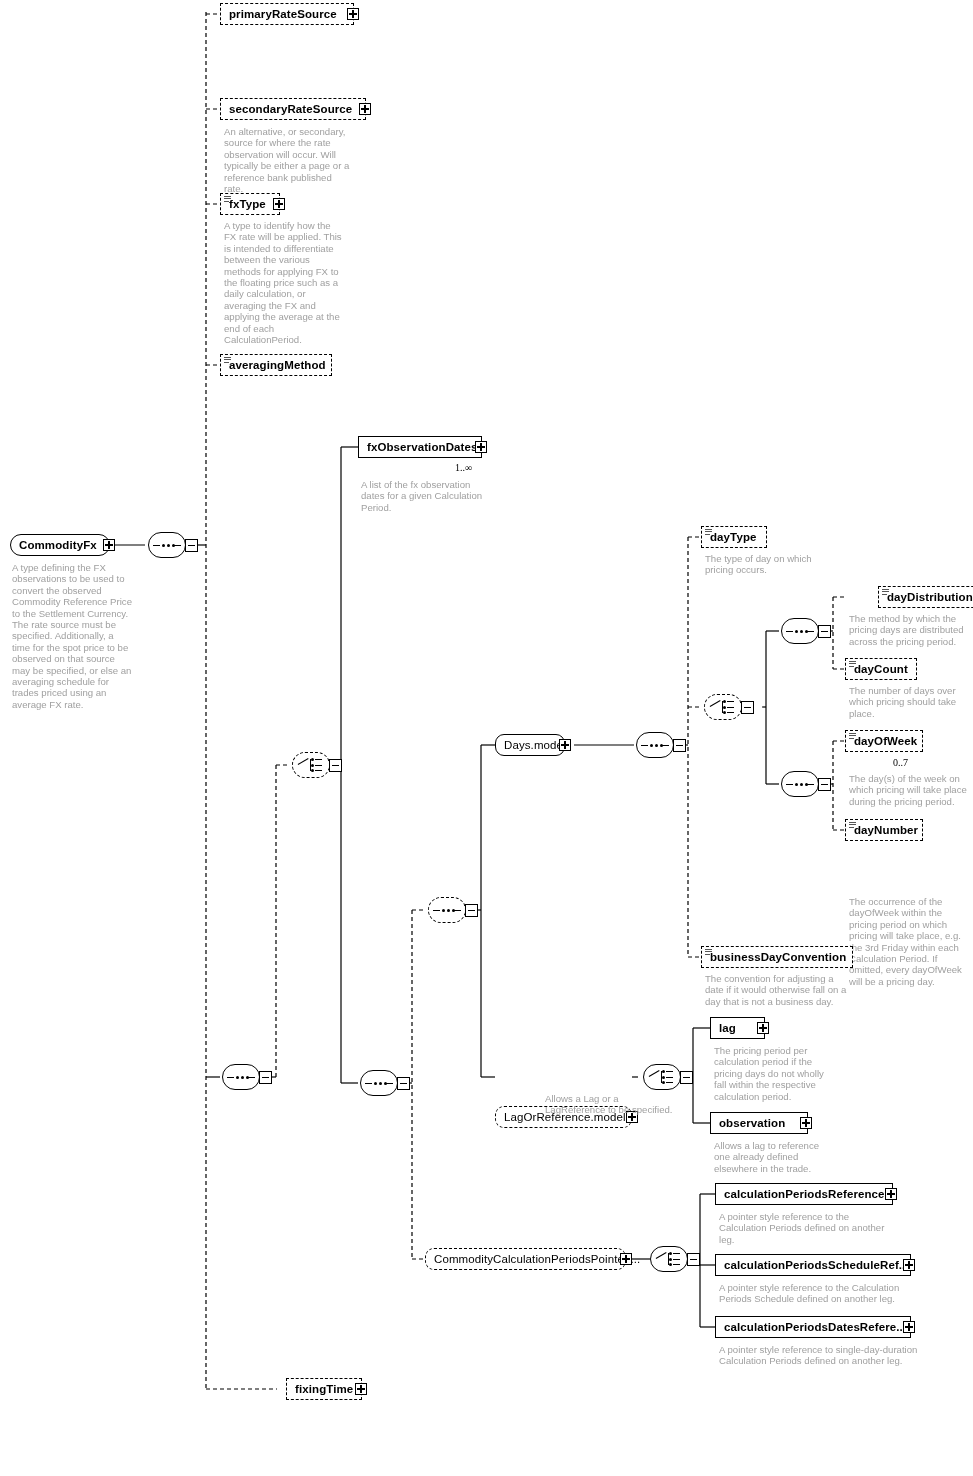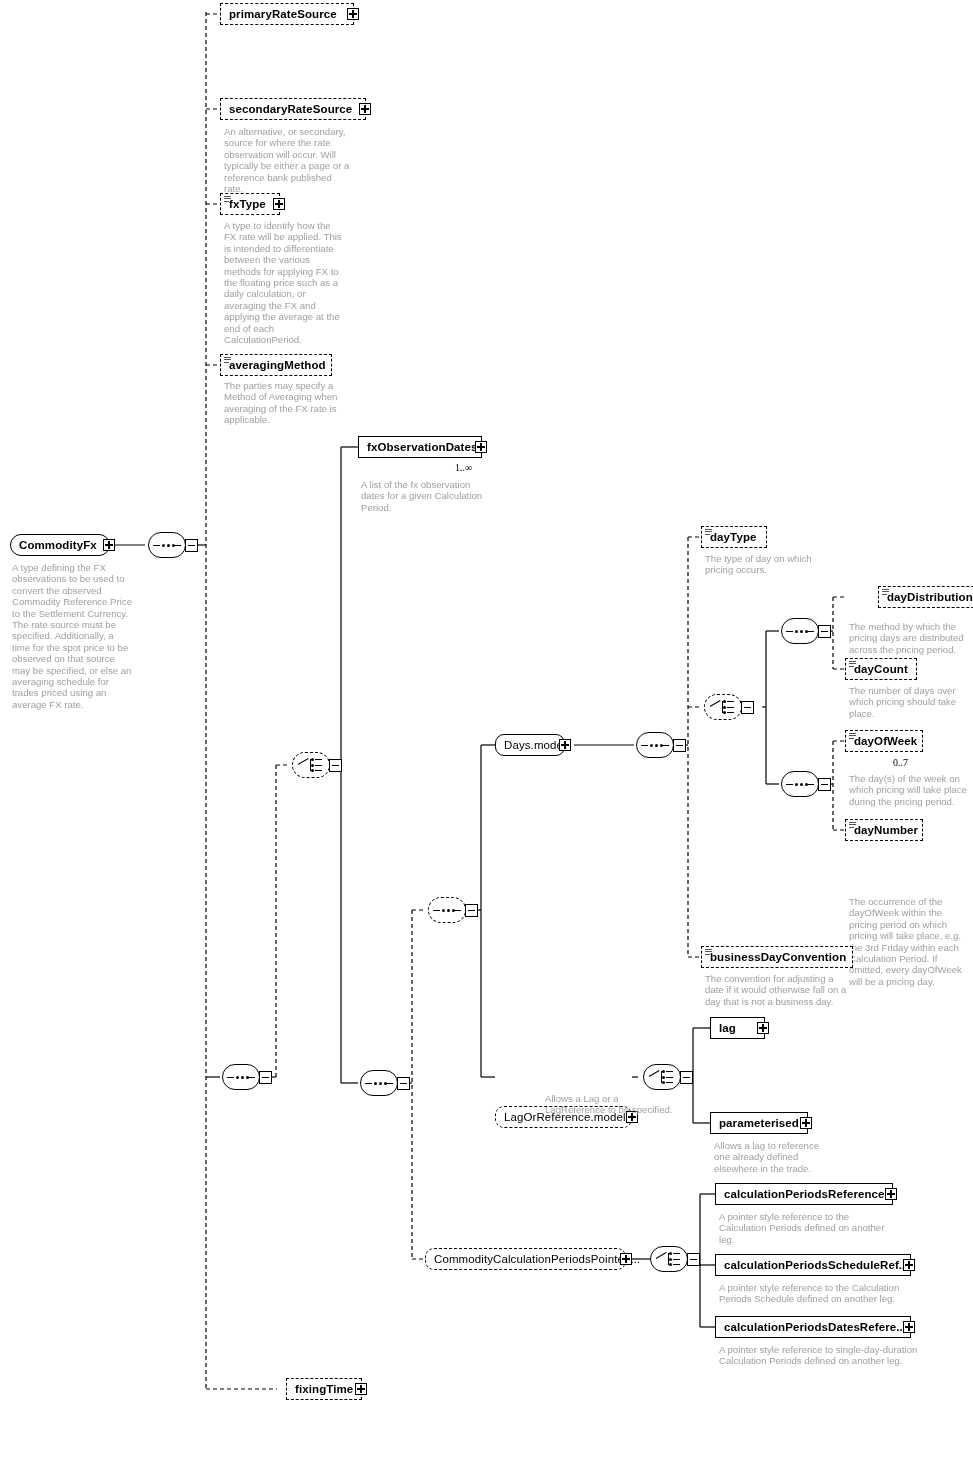--- a/index.html
+++ b/index.html
@@ -263,24 +263,20 @@
 
   <div class="node node-dashed" style="left:220px;top:354px;width:112px;">
     <span class="shadow"></span>
     <span class="attr-mark">
         <i></i>
         <i></i>
         <i></i>
       </span>
     <span class="node-label">averagingMethod</span>
   </div>
-  <div class="desc" style="left:224px;top:380px;width:130px;">The parties may specify a
-Method of Averaging when
-averaging of the FX rate is
-applicable.</div>
 
   <div class="node node-dashed" style="left:286px;top:1378px;width:76px;">
     <span class="shadow"></span>
     <span class="node-label">fixingTime</span>
     <span class="plus plus-out" style="right:-6px;"></span>
   </div>
 
   <div class="comp" style="left:222px;top:1064px;">
     <span class="shadow"></span>
     <span class="body"></span>
@@ -422,21 +418,21 @@
   <div class="node node-dashed" style="left:878px;top:586px;width:106px;">
     <span class="shadow"></span>
     <span class="attr-mark">
         <i></i>
         <i></i>
         <i></i>
       </span>
     <span class="node-label">dayDistribution</span>
     <span class="plus" style="right:-5px;"></span>
   </div>
-  <div class="desc" style="left:849px;top:613px;width:122px;margin-top:8px;">The method by which the
+  <div class="desc" style="left:849px;top:613px;width:122px;">The method by which the
 pricing days are distributed
 across the pricing period.</div>
 
   <div class="node node-dashed" style="left:845px;top:658px;width:72px;">
     <span class="shadow"></span>
     <span class="attr-mark">
         <i></i>
         <i></i>
         <i></i>
       </span>
@@ -513,24 +509,29 @@
         <i class="ln" style="top:13px;"></i>
     </span>
     <span class="minus"></span>
   </div>
 
   <div class="node node-solid" style="left:710px;top:1017px;width:55px;">
     <span class="shadow"></span>
     <span class="node-label">lag</span>
     <span class="plus" style="right:-5px;"></span>
   </div>
+  <div class="desc" style="left:714px;top:1045px;width:122px;">The pricing period per
+calculation period if the
+pricing days do not wholly
+fall within the respective
+calculation period.</div>
 
   <div class="node node-solid" style="left:710px;top:1112px;width:98px;">
     <span class="shadow"></span>
-    <span class="node-label">parameterised</span>
+    <span class="node-label">observation</span>
     <span class="plus" style="right:-5px;"></span>
   </div>
   <div class="desc" style="left:714px;top:1140px;width:122px;">Allows a lag to reference
 one already defined
 elsewhere in the trade.</div>
 
   <div class="node node-dashed" style="left:425px;top:1248px;width:201px;border-radius:9px;">
     <span class="shadow"></span>
     <span class="node-label thin">CommodityCalculationPeriodsPointer....</span>
     <span class="plus" style="right:-7px;"></span>

